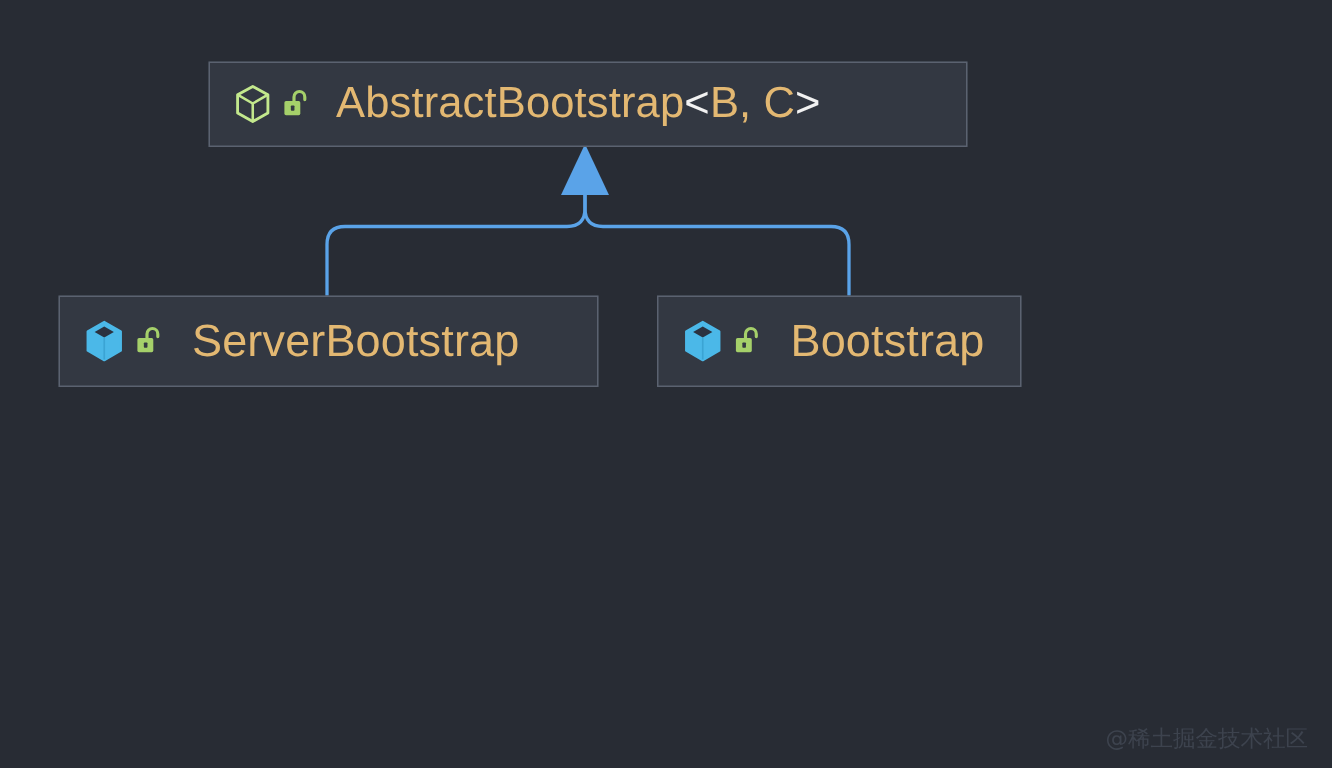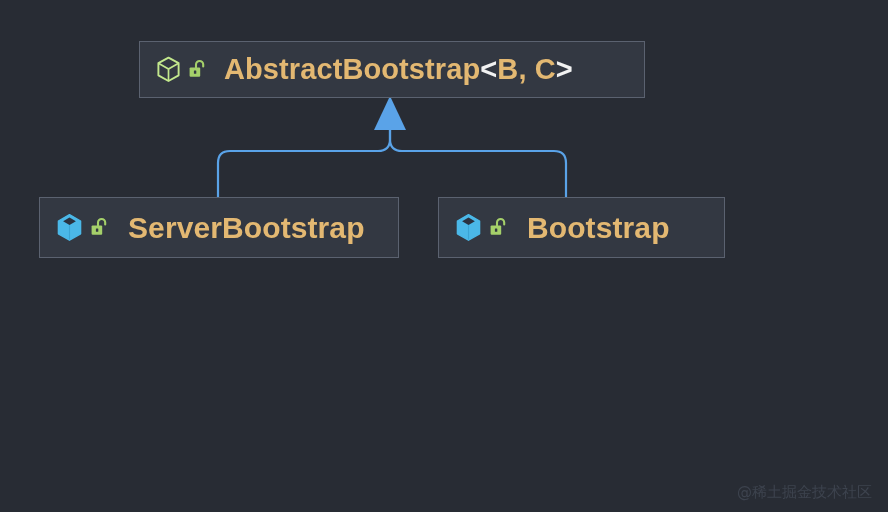--- a/index.html
+++ b/index.html
@@ -22,35 +22,34 @@
     box-sizing: border-box;
     background: #333842;
     border: 1px solid #5b6270;
     display: flex;
     align-items: center;
     padding: 0 16px;
     z-index: 5;
   }
   .node.top     { left: 139px; top: 41px;  width: 506px; height: 57px; }
   .node.left    { left: 39px;  top: 197px; width: 360px; height: 61px; }
-  .node.right   { left: 438px; top: 197px; width: 287px; height: 61px; }
+  .node.right   { left: 438px; top: 197px; width: 243px; height: 61px; }
 
   .node-icons {
     display: flex;
     align-items: center;
     gap: 7px;
     flex: 0 0 auto;
   }
   .node-label {
     margin-left: 18px;
     font-size: 29px;
     color: #e3b872;
     white-space: nowrap;
     letter-spacing: .1px;
-    font-weight: bold;
   }
   .node.left .node-label,
   .node.right .node-label { font-size: 30px; margin-left: 20px; }
 
   .generic-punct { color: #f2f2f2; }
   .generic-param { color: #e3b872; }
 
   
   .icon-cube   { display: block; }
   .icon-lock   { display: block; }

